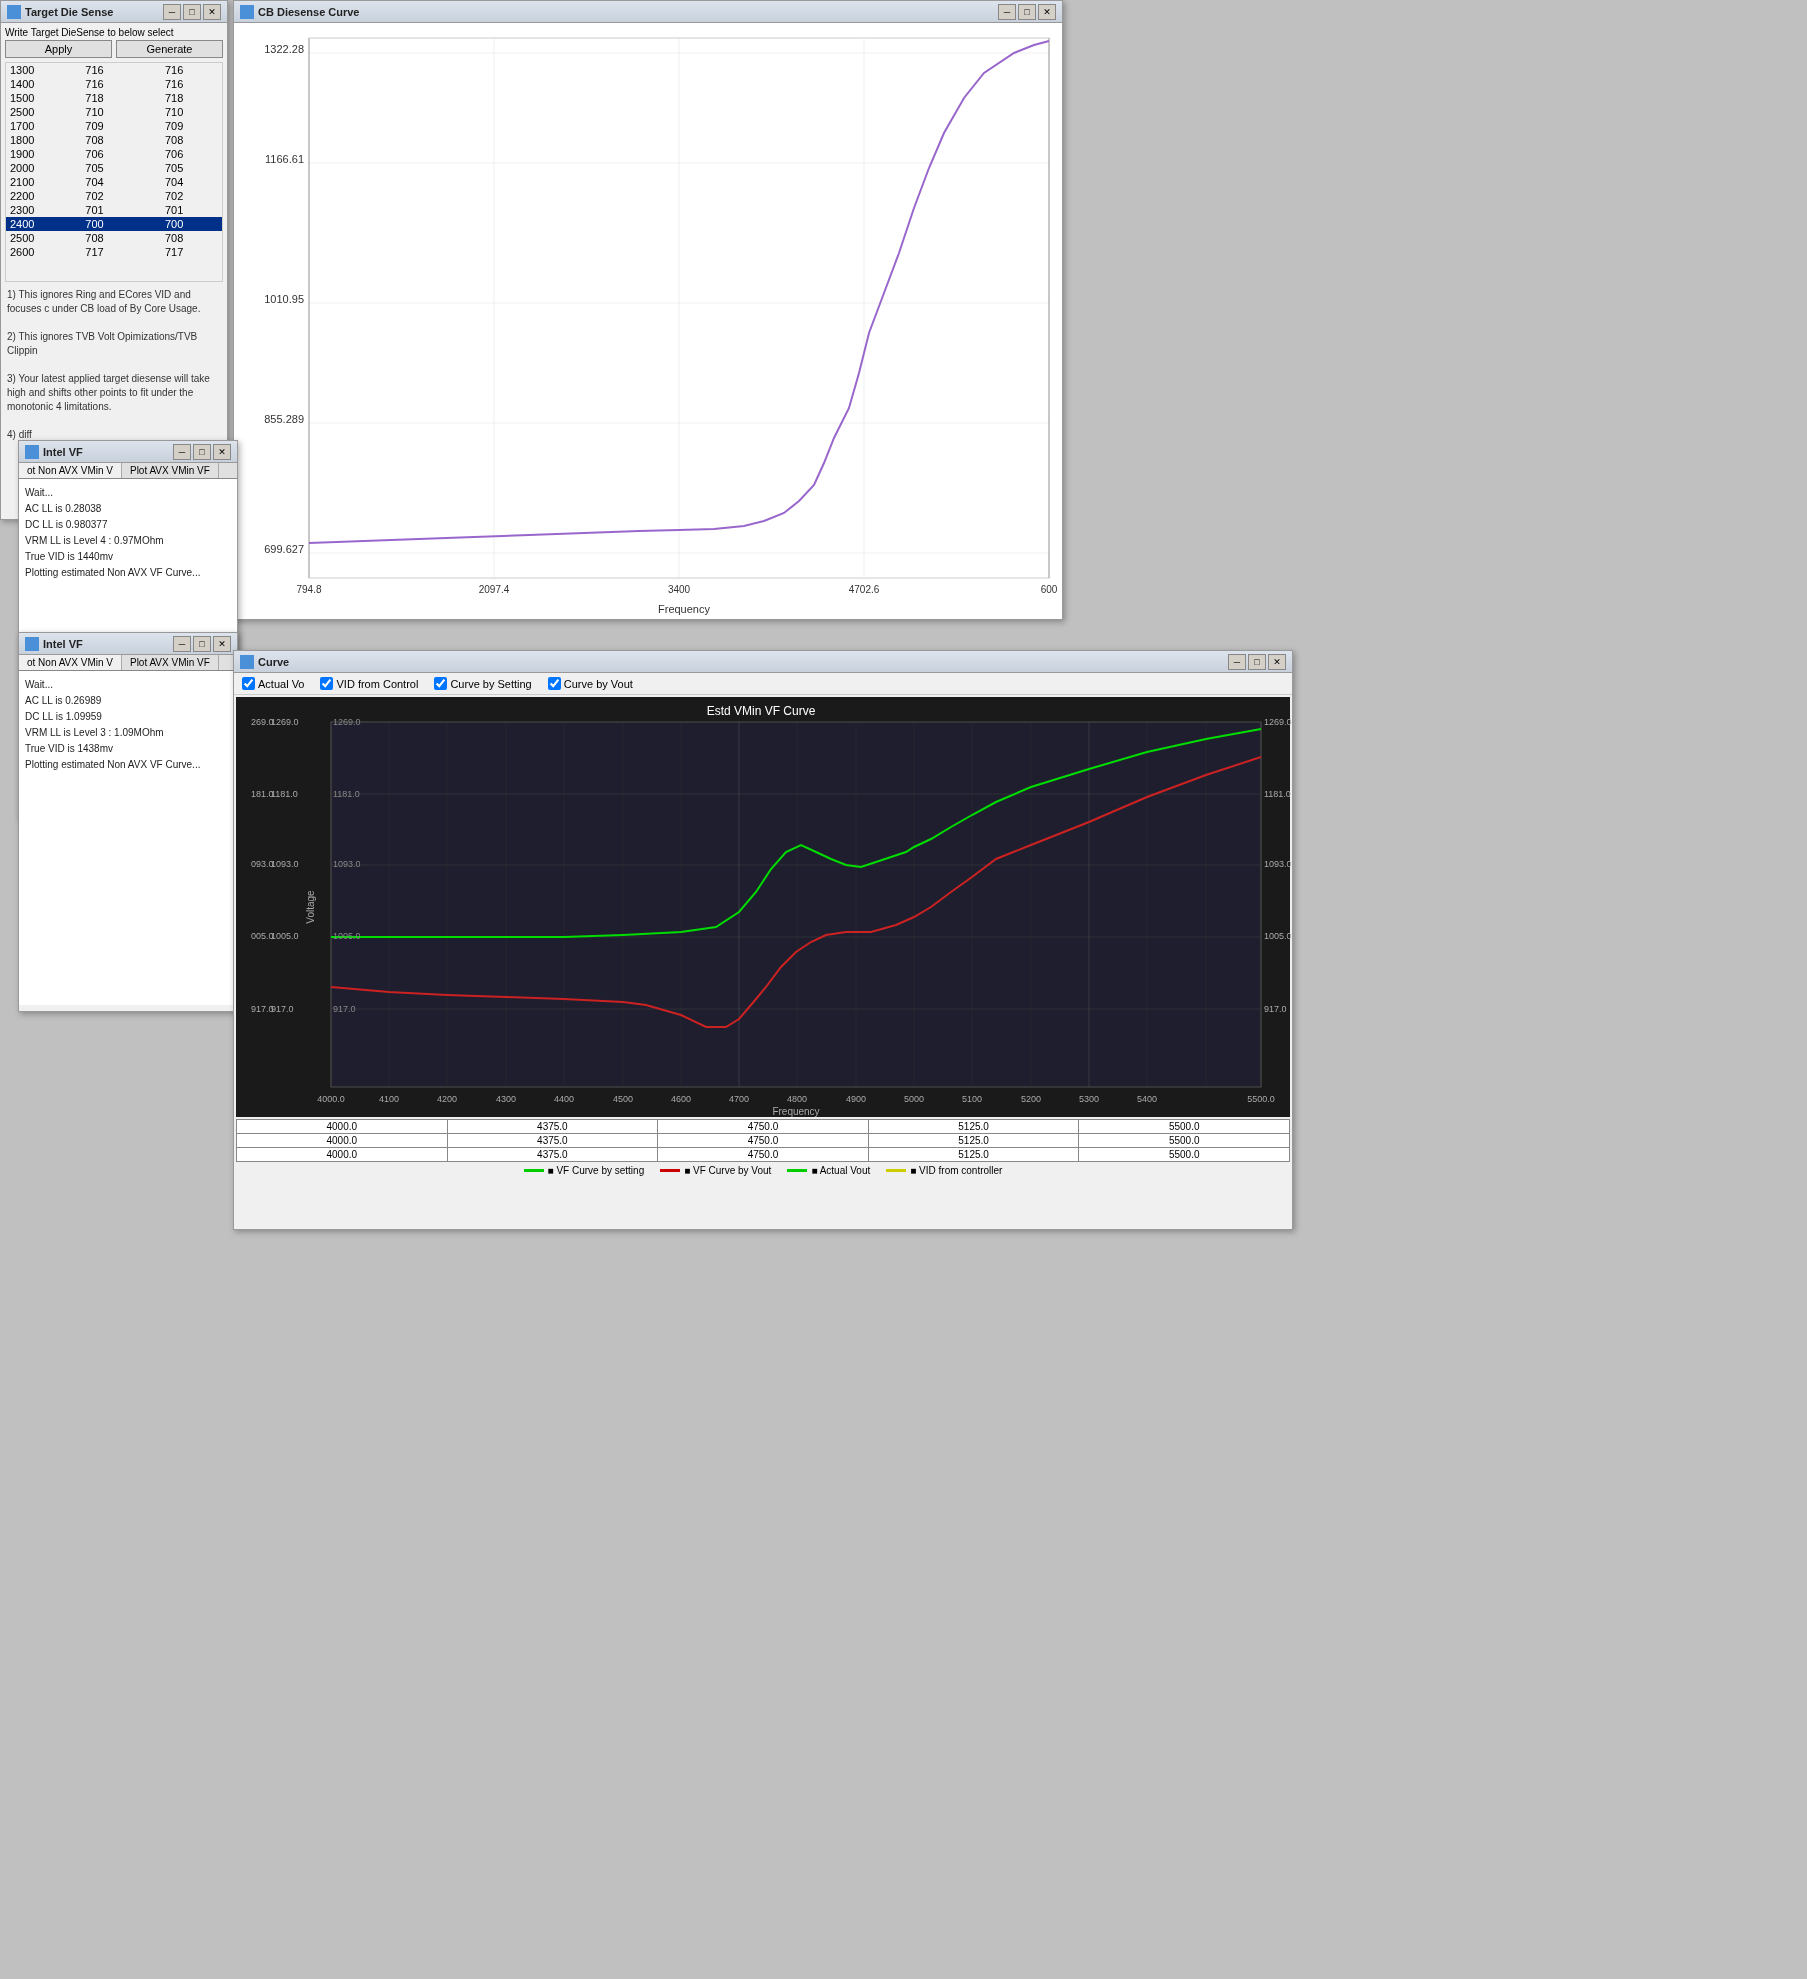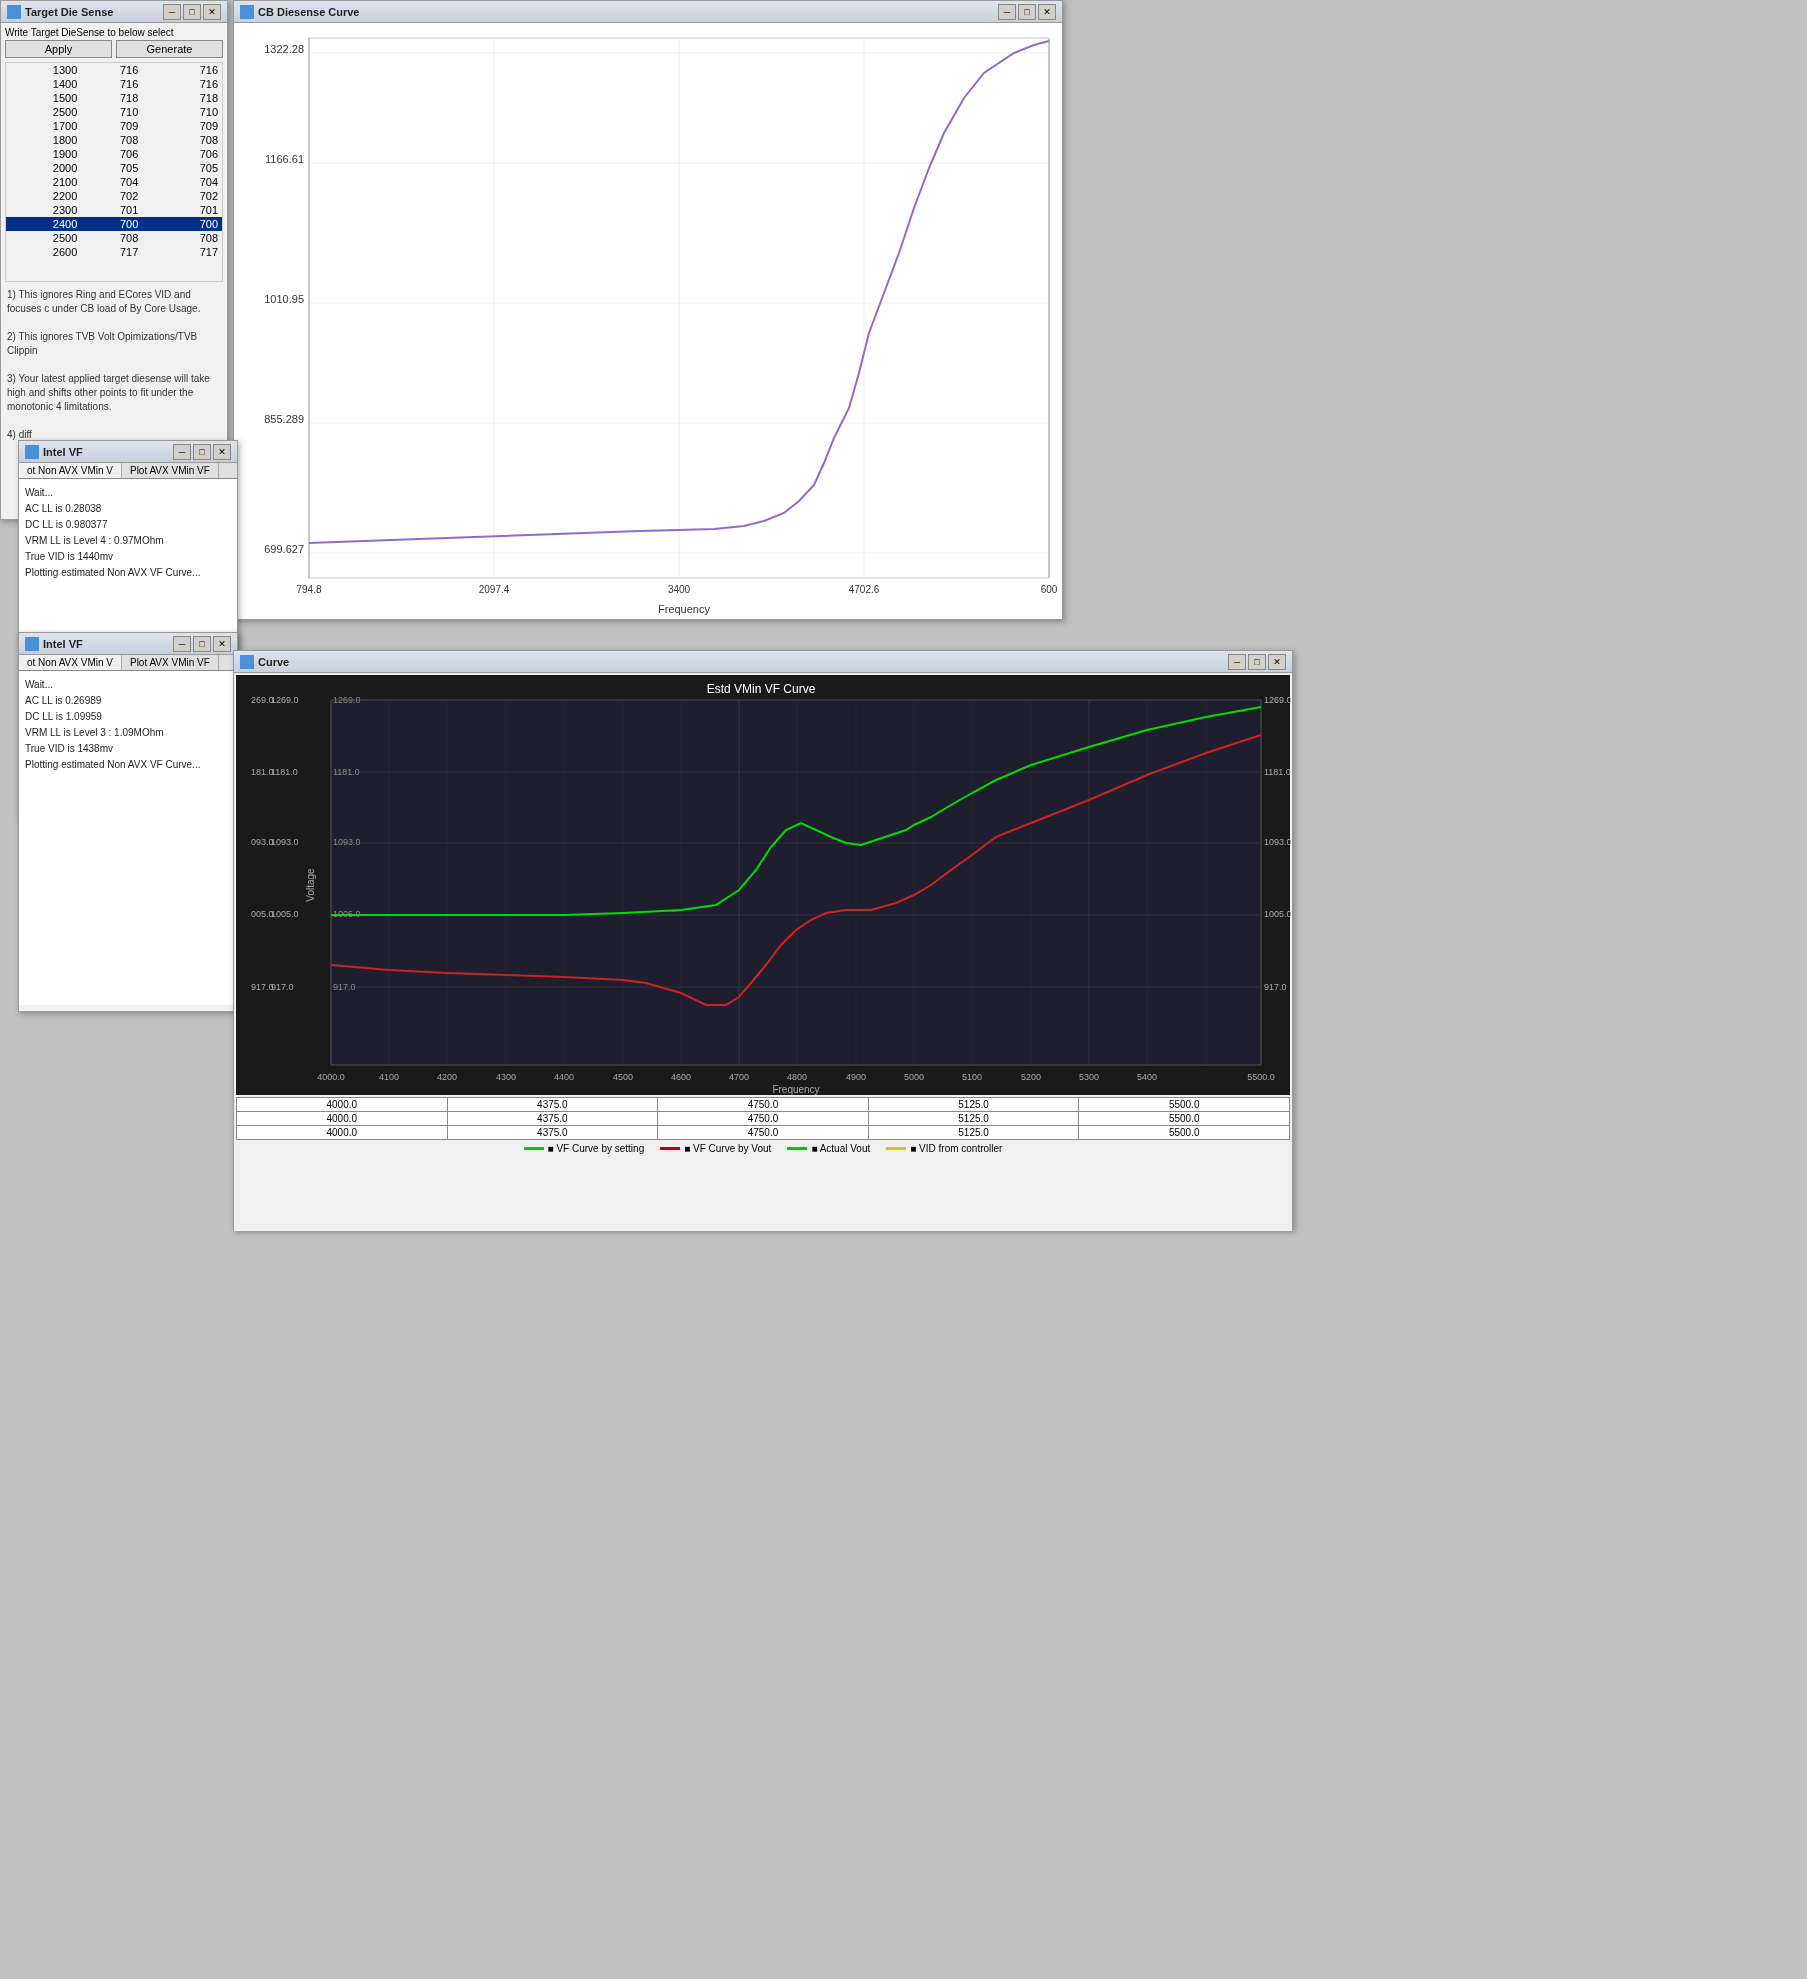--- a/index.html
+++ b/index.html
@@ -70,21 +70,20 @@
       background: #e0e0e0;
       border: 1px solid #888;
       cursor: pointer;
       font-size: 11px;
       text-align: center;
     }
     .diesense-table {
       width: 100%;
       border-collapse: collapse;
       font-size: 11px;
-      text-align: right;
     }
     .diesense-table td {
       padding: 1px 4px;
       border: none;
     }
     .diesense-table tr.highlighted {
       background: #003087;
       color: white;
     }
     .diesense-table tr.highlighted td { color: white; }
@@ -434,20 +433,38 @@
   <div class="window-titlebar">
     <div class="title-icon"></div>
     <span class="window-title">Curve</span>
     <div class="window-controls">
       <div class="win-btn">─</div>
       <div class="win-btn">□</div>
       <div class="win-btn">✕</div>
     </div>
   </div>
   <div class="content">
+    <div class="curve-toolbar">
+      <div class="checkbox-item">
+        <input type="checkbox" checked="" style="">
+        <span>Actual Vo</span>
+      </div>
+      <div class="checkbox-item">
+        <input type="checkbox" checked="" style="">
+        <span>VID from Control</span>
+      </div>
+      <div class="checkbox-item">
+        <input type="checkbox" checked="" style="">
+        <span>Curve by Setting</span>
+      </div>
+      <div class="checkbox-item">
+        <input type="checkbox" checked="" style="">
+        <span>Curve by Vout</span>
+      </div>
+    </div>
 
     <div style="position: relative; background: #1a1a1a; margin: 2px; height: 420px;">
       <svg width="1050" height="420">
         <rect x="0" y="0" width="1050" height="420" fill="#1a1a1a"></rect>
 
         <text x="525" y="18" text-anchor="middle" font-size="12" fill="white">Estd VMin VF Curve</text>
 
         <rect x="95" y="25" width="930" height="365" fill="#1e1e2e" stroke="#444"></rect>
 
         <line x1="95" y1="25" x2="1025" y2="25" stroke="#444" stroke-width="0.5"></line>

